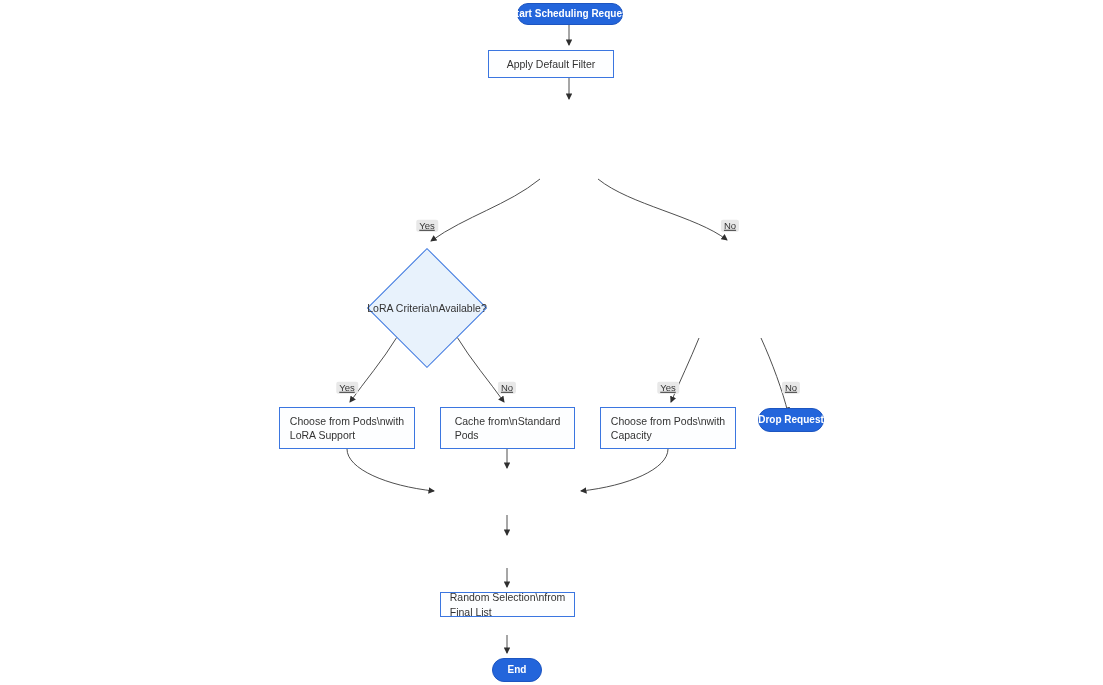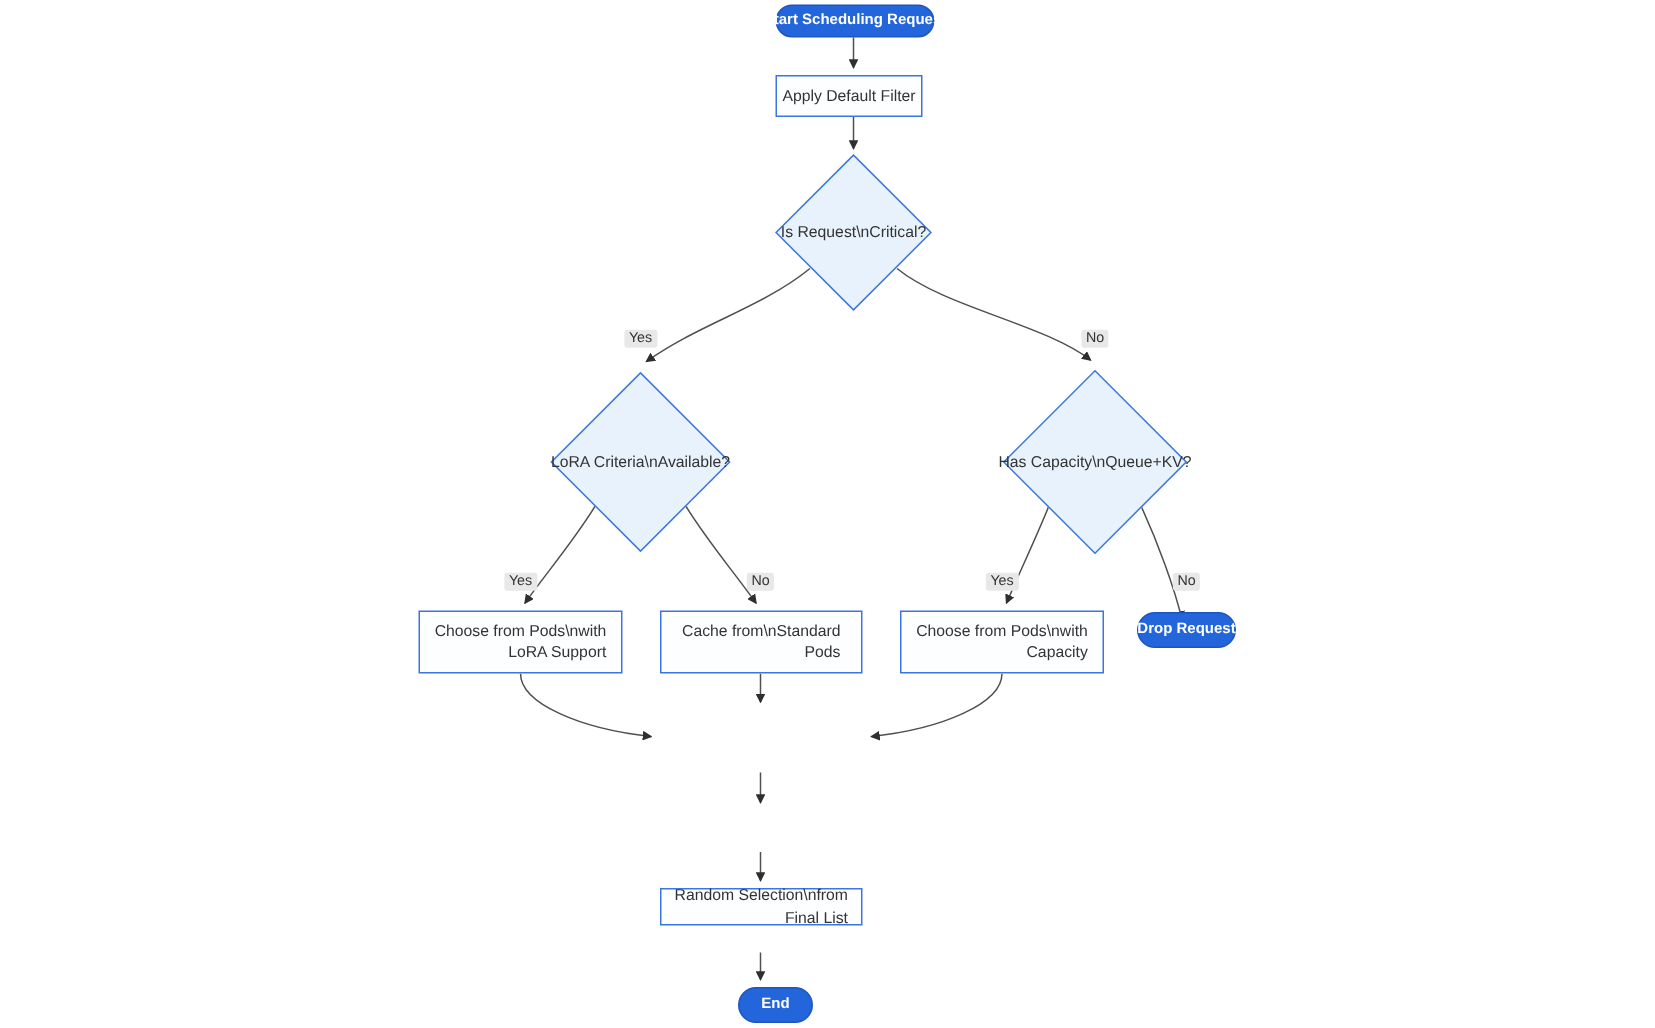--- a/index.html
+++ b/index.html
@@ -24,21 +24,21 @@
     box-sizing: border-box;
   }
   .rect {
     background: #fdfeff;
     border: 1.4px solid #3b76e0;
   }
   .nlabel {
     color: #333333;
     font-size: 10.5px;
     line-height: 1.35;
-    text-align: right;
+    text-align: left;
     white-space: pre-line;
     pointer-events: none;
   }
   .nowrap { white-space: nowrap; }
   .pill {
     background: #2365db;
     border: 1px solid #1d55c0;
     border-radius: 12px;
   }
   .pill .nlabel {
@@ -58,20 +58,21 @@
   .diamond .nlabel { position: relative; z-index: 2; }
   .elabel {
     position: absolute;
     transform: translate(-50%, -50%);
     background: #e8e8e8;
     color: #333333;
     font-size: 9.5px;
     line-height: 1.1;
     padding: 1px 3px;
     border-radius: 2px;
+    text-decoration: underline;
   }
 </style>
 </head>
 <body>
 
 <div id="canvas">
 
   <svg id="edges" viewBox="0 0 1103 685">
     <defs>
       <marker id="arrow" viewBox="0 0 10 10" refX="8.5" refY="5" markerWidth="6.5" markerHeight="6.5" orient="auto-start-reverse">
@@ -93,38 +94,30 @@
       <path marker-end="url(#arrow)" d="M 507 515 L 507 535"></path>
       <path marker-end="url(#arrow)" d="M 507 568 L 507 587"></path>
       <path marker-end="url(#arrow)" d="M 507 635 L 507 653"></path>
     </g>
   </svg>
 
   <div class="node pill" style="left:517px; top:3px; width:106px; height:22px;">
     <span class="nlabel nowrap">Start Scheduling Request</span>
   </div>
 
-  <div class="node rect" style="left:517px; top:50px; width:98px; height:28px;">
+  <div class="node rect" style="left:488px; top:50px; width:126px; height:28px;">
     <span class="nlabel">Apply Default Filter</span>
   </div>
 
-  <div class="node diamond" style="left:517px; top:103px; width:104px; height:104px;">
-    <span class="dshape" style="width:74px; height:74px;"></span>
-    <span class="nlabel nowrap">Is Request\nCritical?</span>
-  </div>
 
   <div class="node diamond" style="left:367px; top:248px; width:120px; height:120px;">
     <span class="dshape" style="width:85px; height:85px;"></span>
     <span class="nlabel nowrap">LoRA Criteria\nAvailable?</span>
   </div>
 
-  <div class="node diamond" style="left:668px; top:247px; width:124px; height:122px;">
-    <span class="dshape" style="width:87px; height:87px;"></span>
-    <span class="nlabel nowrap">Has Capacity\nQueue+KV?</span>
-  </div>
 
   <div class="node rect" style="left:279px; top:407px; width:136px; height:42px;">
     <span class="nlabel">Choose from Pods\nwith
 LoRA Support</span>
   </div>
 
   <div class="node rect" style="left:440px; top:407px; width:135px; height:42px;">
     <span class="nlabel">Cache from\nStandard
 Pods</span>
   </div>

